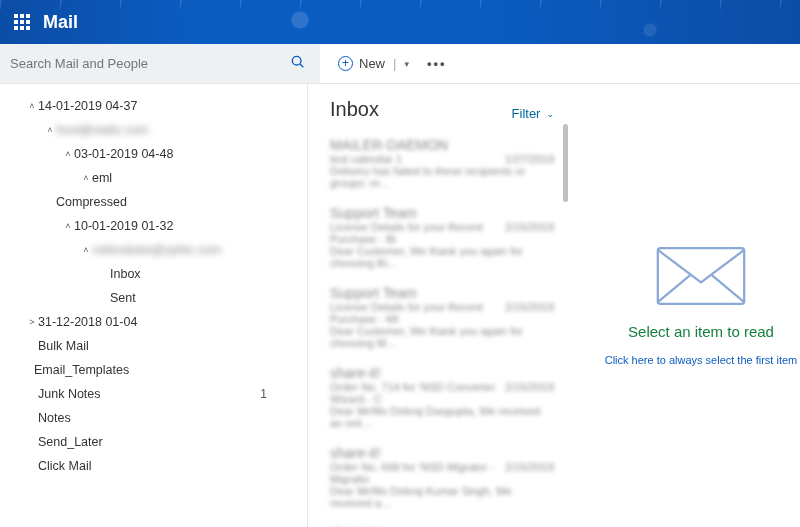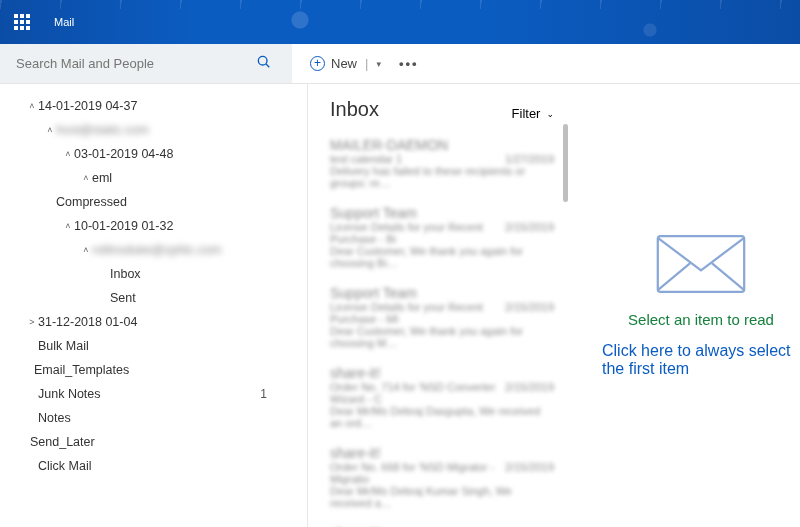--- a/index.html
+++ b/index.html
@@ -15,25 +15,25 @@
       linear-gradient(100deg, rgba(255,255,255,0.12) 0 2px, transparent 2px 40px),
       linear-gradient(80deg, rgba(255,255,255,0.08) 0 2px, transparent 2px 45px),
       linear-gradient(to right, #0b4da6 0%, #0b5cc1 25%, #0b5cc1 60%, #0b4da6 100%);
     background-size: auto, auto, 60px 60px, 70px 70px, 100% 100%;
     display: flex;
     align-items: center;
     color: #fff;
     padding: 0 8px;
   }
   .waffle { width: 28px; height: 28px; display: flex; align-items: center; justify-content: center; cursor: pointer; }
-  .app-title { font-size: 11px; font-weight: 400; margin-left: 18px; }
+  .app-title { font-size: 18px; font-weight: 700; margin-left: 7px; }
 
   
   .toolbar { height: 40px; border-bottom: 1px solid #e5e5e5; display: flex; }
-  .search-wrap { width: 292px; background: #eef1f3; display: flex; align-items: center; padding: 0 16px; }
+  .search-wrap { width: 320px; background: #eef1f3; display: flex; align-items: center; padding: 0 10px; }
   .search-input { flex: 1; border: none; background: transparent; font-size: 13px; color: #444; outline: none; }
   .search-ic { color: #0b5cc1; font-size: 16px; padding: 4px; cursor: pointer; }
   .tbar-right { flex: 1; display: flex; align-items: center; padding: 0 18px; gap: 18px; }
   .newbtn { display: flex; align-items: center; gap: 6px; color: #444; cursor: pointer; }
   .newbtn .plus { color: #0b5cc1; border: 1.3px solid #0b5cc1; border-radius: 50%; width: 15px; height: 15px; line-height: 13px; text-align: center; font-size: 12px; }
   .newbtn .sep { color: #aaa; margin: 0 2px; }
   .newbtn .chev { font-size: 9px; color: #666; }
   .dots { color: #555; letter-spacing: 2px; cursor: pointer; font-weight: bold; }
 
   
@@ -41,32 +41,32 @@
   .sidebar { width: 308px; border-right: 1px solid #e7e7e7; overflow-y: auto; padding: 10px 4px 10px 0; }
   .tree-item { display: flex; align-items: center; height: 24px; font-size: 12.5px; color: #333; cursor: pointer; white-space: nowrap; }
   .tree-caret { width: 12px; text-align: center; font-size: 9px; color: #666; }
   .tree-label { flex: 1; overflow: hidden; text-overflow: ellipsis; }
   .tree-item.blur .tree-label { filter: blur(3px); color:#888; }
   .tree-count { color: #555; padding-right: 36px; font-size: 12px; }
 
   .messagelist { width: 264px; position: relative; padding: 14px 18px 0 22px; }
   .inbox-head { display: flex; align-items: flex-end; justify-content: space-between; margin-bottom: 16px; }
   .inbox-title { font-size: 20px; font-weight: 400; color: #333; }
-  .filter { color: #000000; font-size: 13px; display: flex; align-items: center; gap: 6px; cursor: pointer; }
+  .filter { color: #0369a1; font-size: 13px; display: flex; align-items: center; gap: 6px; cursor: pointer; }
   .filter .chev { font-size: 9px; }
   .msg { margin-bottom: 16px; }
   .msg .from { font-size: 14px; color: #8a8a8a; filter: blur(2px); }
   .msg .row2 { display: flex; justify-content: space-between; font-size: 11px; color:#8a8a8a; filter: blur(2px); }
   .msg .row3 { font-size: 11px; color:#8a8a8a; filter: blur(2px); }
   .scrollthumb { position: absolute; top: 40px; right: 4px; width: 5px; height: 78px; background: #bfbfbf; border-radius: 3px; }
 
   .reading { flex: 1; display: flex; flex-direction: column; align-items: center; justify-content: center; gap: 14px; color:#666; overflow:hidden; padding-left:30px; }
   .envelope svg { width: 90px; height: 60px; }
   .reading .l1 { font-size: 15px; color: #15803d; }
-  .reading .l2 { font-size: 16px; color: #0b5cc1; cursor: pointer; }
+  .reading .l2 { font-size: 11px; color: #0b5cc1; cursor: pointer; }
 </style>
 </head>
 <body>
 
 <div class="header">
   <div class="waffle">
     <svg viewBox="0 0 16 16" width="16" height="16" fill="#fff">
         <rect x="0" y="0" width="4" height="4"></rect>
         <rect x="6" y="0" width="4" height="4"></rect>
         <rect x="12" y="0" width="4" height="4"></rect>
@@ -154,21 +154,21 @@
       </div>
       <div class="tree-item" style="padding-left: 26px;">
         <span class="tree-caret"></span>
         <span class="tree-label">Junk Notes</span>
         <span class="tree-count">1</span>
       </div>
       <div class="tree-item" style="padding-left: 26px;">
         <span class="tree-caret"></span>
         <span class="tree-label">Notes</span>
       </div>
-      <div class="tree-item" style="padding-left: 18px;">
+      <div class="tree-item" style="padding-left: 26px;">
         <span class="tree-caret"></span>
         <span class="tree-label">Send_Later</span>
       </div>
       <div class="tree-item" style="padding-left: 26px;">
         <span class="tree-caret"></span>
         <span class="tree-label">Click Mail</span>
       </div>
     </div>
 
   <div class="messagelist">

